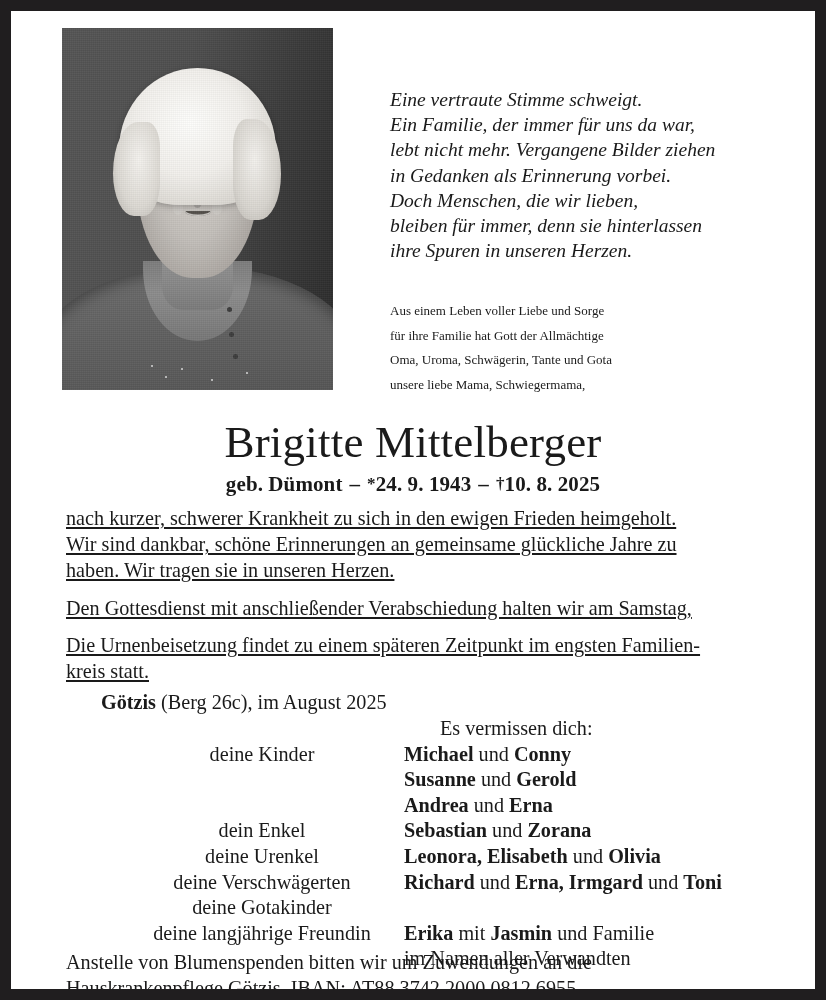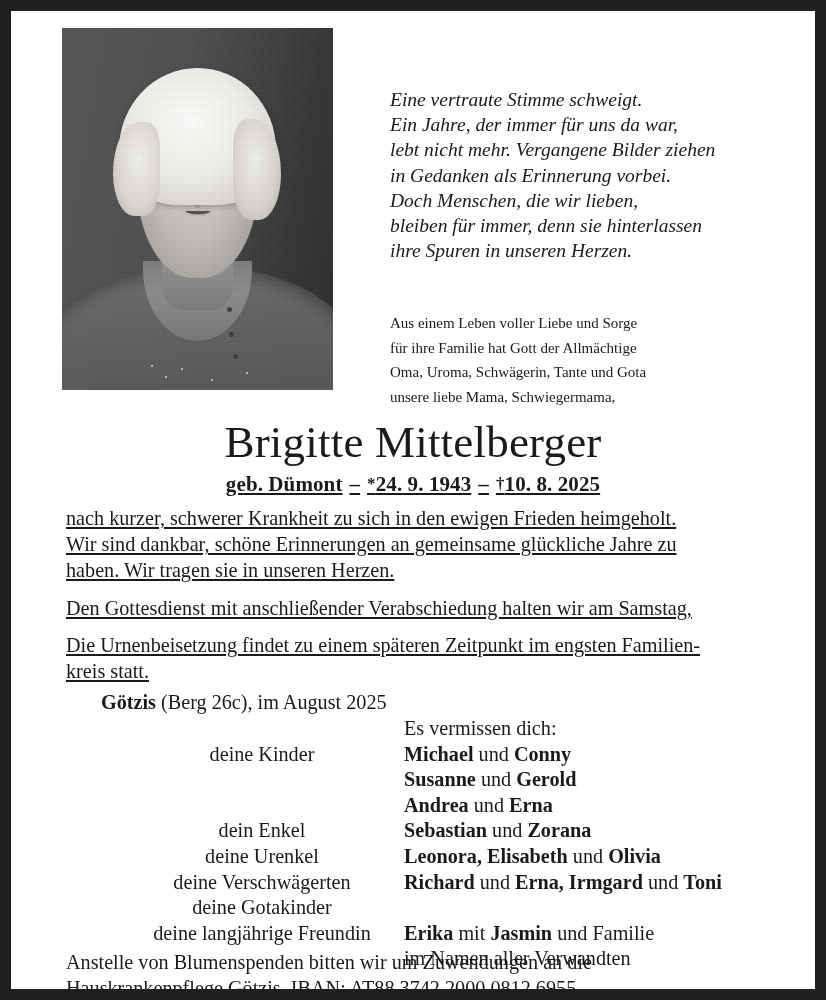--- a/index.html
+++ b/index.html
@@ -232,23 +232,23 @@
     font-size: 19.5px;
     line-height: 25.2px;
     color: #1a1a1a;
   }
   .verse div { white-space: nowrap; }
 
   
   .intro {
     position: absolute;
     left: 379px;
-    top: 300px;
+    top: 288px;
     width: 396px;
-    font-size: 15px;
+    font-size: 13px;
     line-height: 24.6px;
     text-align: justify;
     text-align-last: left;
   }
   .intro div { white-space: nowrap; }
 
   
   .name {
     position: absolute;
     left: 0;
@@ -262,21 +262,20 @@
   }
   .subname {
     position: absolute;
     left: 0;
     top: 461px;
     width: 804px;
     text-align: center;
     font-size: 21px;
     font-weight: bold;
     letter-spacing: 0.1px;
-    text-decoration: underline;
   }
   .subname .sep { font-weight: bold; }
   .sym { font-size: 17px; vertical-align: 2px; }
 
   
   .body-block {
     position: absolute;
     left: 55px;
     top: 494px;
     width: 716px;
@@ -315,21 +314,21 @@
     width: 262px;
     text-align: center;
     padding-right: 11px;
     white-space: nowrap;
   }
   .fam-names {
     flex: 1;
     white-space: nowrap;
   }
   .fam-names b { font-weight: bold; }
-  .fam-head .fam-names { font-weight: 400; }
+  .fam-head .fam-names { font-weight: 400; margin-left: 36px; }
 
   
   .footer {
     position: absolute;
     left: 55px;
     top: 938px;
     width: 716px;
     font-size: 20.2px;
     line-height: 26.2px;
   }
@@ -374,21 +373,21 @@
           <div class="sparkle" style="left:38%; top:96%;"></div>
           <div class="sparkle" style="left:44%; top:94%;"></div>
           <div class="sparkle" style="left:55%; top:97%;"></div>
           <div class="sparkle" style="left:68%; top:95%;"></div>
           <div class="grain"></div>
         </div>
       </div>
 
       <div class="verse">
         <div>Eine vertraute Stimme schweigt.</div>
-        <div>Ein Jahre, der immer für uns da war,</div>
+        <div>Ein Familie, der immer für uns da war,</div>
         <div>lebt nicht mehr. Vergangene Bilder ziehen</div>
         <div>in Gedanken als Erinnerung vorbei.</div>
         <div>Doch Menschen, die wir lieben,</div>
         <div>bleiben für immer, denn sie hinterlassen</div>
         <div>ihre Spuren in unseren Herzen.</div>
       </div>
 
       <div class="intro">
         <div>Aus einem Leben voller Liebe und Sorge</div>
         <div>für ihre Familie hat Gott der Allmächtige</div>

